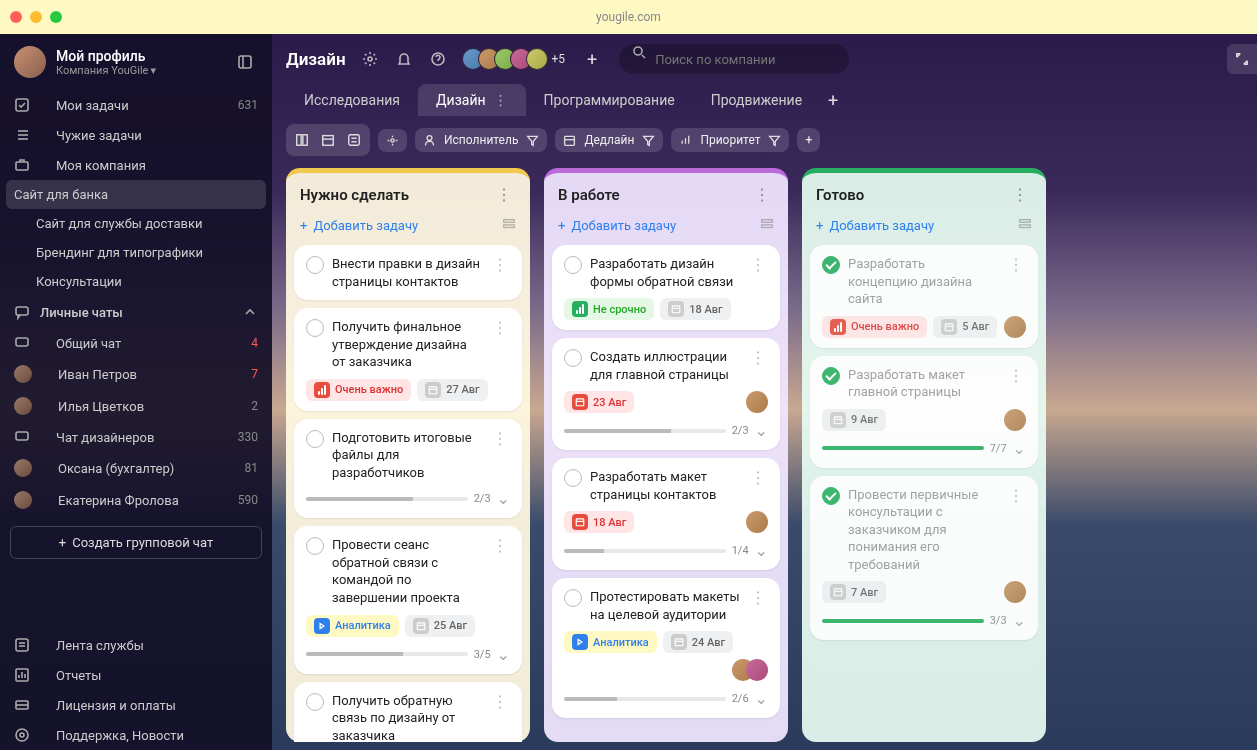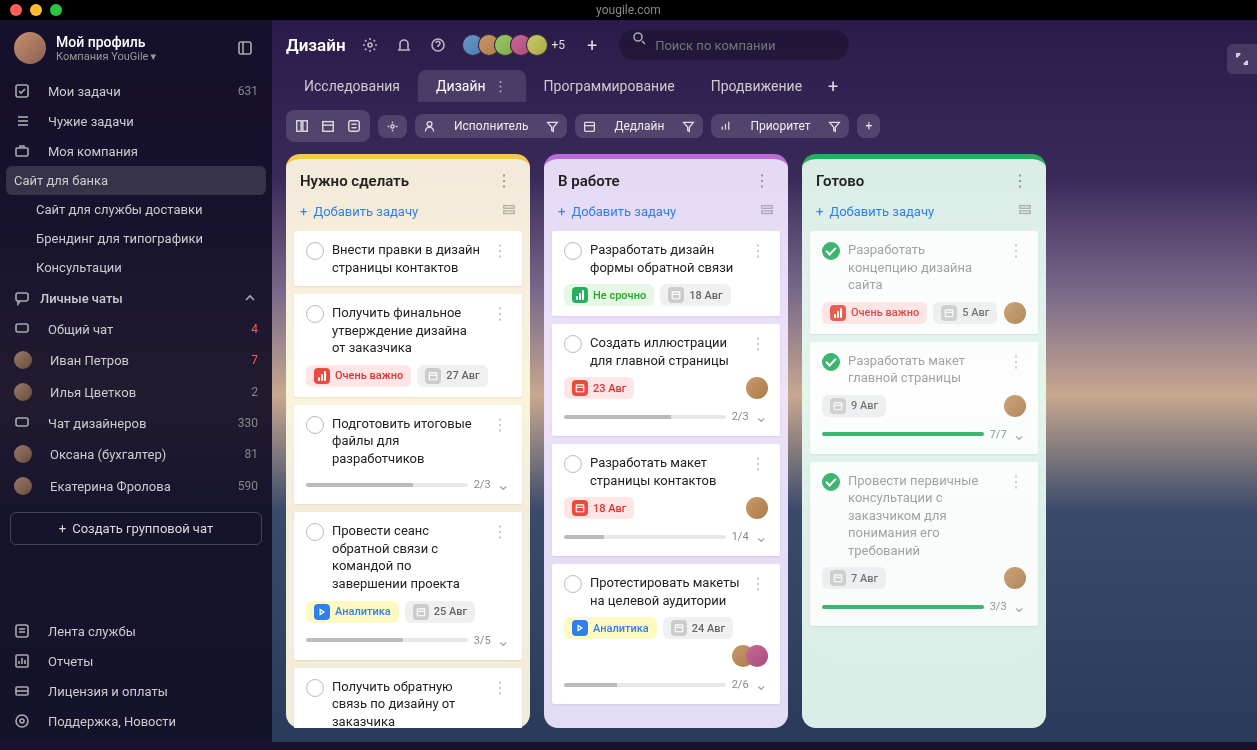--- a/index.html
+++ b/index.html
@@ -1,31 +1,31 @@
 <!DOCTYPE html>
 <html><head>
 <meta charset="utf-8">
 <style>
 *{box-sizing:border-box;margin:0;padding:0;font-family:-apple-system,BlinkMacSystemFont,"Segoe UI",Roboto,sans-serif}
 body{width:1257px;height:750px;overflow:hidden;background:#1a1230}
-.titlebar{height:20px;background:#000000;display:flex;align-items:center;padding:0 10px;position:relative}
+.titlebar{height:34px;background:#fef9c3;display:flex;align-items:center;padding:0 10px;position:relative}
 .win-btns{display:flex;gap:8px}
 .win-btn{width:12px;height:12px;border-radius:50%}
 .win-red{background:#ff5f57}.win-yel{background:#febc2e}.win-grn{background:#28c840}
 .url{position:absolute;left:50%;transform:translateX(-50%);color:#888;font-size:12px}
 .app{display:flex;height:722px;background:linear-gradient(180deg,#2b1b4a 0%,#3a2a5a 22%,#7a6a8a 38%,#c8a890 52%,#3a4a6a 68%,#2a3a5a 100%)}
 .sidebar{width:272px;background:rgba(20,15,40,0.92);display:flex;flex-direction:column;color:#ddd;font-size:13px}
 .profile{display:flex;align-items:center;gap:10px;padding:12px 14px}
 .avatar{width:32px;height:32px;border-radius:50%;background:linear-gradient(135deg,#c89070,#8a6050)}
 .avatar-sm{width:18px;height:18px;border-radius:50%;background:linear-gradient(135deg,#9a7a6a,#6a4a3a);flex-shrink:0}
 .prof-txt{flex:1}
 .prof-name{font-size:14px;font-weight:500;color:#fff}
 .prof-co{font-size:11px;color:#999;display:flex;align-items:center;gap:2px}
 .sb-icn{width:26px;height:26px;border-radius:5px;display:flex;align-items:center;justify-content:center;cursor:pointer}
-.sb-item{display:flex;align-items:center;padding:7px 14px;gap:18px;cursor:pointer;color:#ccc}
+.sb-item{display:flex;align-items:center;padding:7px 14px;gap:26px;cursor:pointer;color:#ccc}
 .sb-item.sel{background:rgba(255,255,255,0.14);border-radius:6px;margin:0 6px;padding:7px 8px}
 .sb-item .lbl{flex:1}
 .sb-item .badge{color:#888;font-size:12px}
 .sb-item .badge.red{color:#ff5a5a}
 .sb-sub{padding-left:36px}
 .sb-sec{display:flex;align-items:center;padding:8px 14px;gap:10px;color:#ccc}
 .sb-sec .lbl{flex:1;font-weight:500}
 .icn{width:16px;height:16px;display:inline-flex;align-items:center;justify-content:center;flex-shrink:0}
 .icn svg{width:16px;height:16px;stroke:#aaa;fill:none;stroke-width:1.6}
 .create-chat{margin:10px;padding:8px;border:1px solid rgba(255,255,255,0.2);border-radius:6px;text-align:center;cursor:pointer;color:#ddd;font-size:13px;display:flex;align-items:center;justify-content:center;gap:6px}
@@ -48,35 +48,35 @@
 .search{flex:0 0 230px;height:30px;background:rgba(0,0,0,0.25);border-radius:15px;display:flex;padding:0 12px;gap:8px}
 .search input{background:none;border:none;outline:none;color:#ddd;font-size:13px;flex:1}
 .expand-btn{margin-left:auto;width:30px;height:30px;background:rgba(255,255,255,0.12);border-radius:6px 0 0 6px;display:flex;align-items:center;justify-content:center;cursor:pointer;position:absolute;right:0;top:44px}
 .tabs{display:flex;align-items:center;padding:0 14px;gap:0}
 .tab{padding:8px 18px;color:#ccc;font-size:14px;cursor:pointer;border-radius:8px 8px 0 0;display:flex;align-items:center;gap:8px}
 .tab.active{background:rgba(255,255,255,0.12);color:#fff}
 .filters{display:flex;align-items:center;padding:8px 14px;gap:8px}
 .fgrp{display:flex;background:rgba(255,255,255,0.14);border-radius:8px;padding:3px}
 .fbtn{width:26px;height:26px;display:flex;align-items:center;justify-content:center;cursor:pointer;border-radius:5px}
 .fbtn svg{width:14px;height:14px;stroke:#ddd;fill:none;stroke-width:1.6}
-.chip{background:rgba(255,255,255,0.14);border-radius:8px;padding:5px 8px;display:flex;align-items:center;gap:18px;color:#eee;font-size:12px;cursor:pointer}
+.chip{background:rgba(255,255,255,0.14);border-radius:8px;padding:5px 8px;display:flex;align-items:center;gap:8px;color:#eee;font-size:12px;cursor:pointer}
 .chip svg{width:13px;height:13px;stroke:#ddd;fill:none;stroke-width:1.6}
 .board{flex:1;display:flex;gap:14px;padding:4px 14px 14px;overflow:auto}
 .col{width:244px;flex-shrink:0;border-radius:14px;display:flex;flex-direction:column;backdrop-filter:blur(10px)}
 .col-y{background:rgba(255,248,225,0.94);border-top:5px solid #f2c94c}
 .col-p{background:rgba(240,230,255,0.94);border-top:5px solid #bb6bd9}
 .col-g{background:rgba(230,250,240,0.94);border-top:5px solid #27ae60}
 .col-hdr{padding:10px 14px 6px;display:flex;align-items:center}
 .col-title{font-size:15px;font-weight:600;color:#222;flex:1}
 .col-menu{cursor:pointer;color:#888;padding:2px 4px}
 .col-add{padding:4px 14px 10px;display:flex;align-items:center;gap:8px}
 .add-link{color:#2f80ed;font-size:13px;cursor:pointer;display:flex;align-items:center;gap:6px;flex:1}
 .col-cfg{cursor:pointer;opacity:0.6}
 .cards{padding:0 8px 8px;display:flex;flex-direction:column;gap:8px;overflow:auto}
-.card{background:#fff;border-radius:2px;padding:10px 12px;box-shadow:0 1px 2px rgba(0,0,0,0.08)}
+.card{background:#fff;border-radius:14px;padding:10px 12px;box-shadow:0 1px 2px rgba(0,0,0,0.08)}
 .card.done{opacity:0.88}
 .card.done .card-title{color:#999}
 .card-row{display:flex;gap:8px}
 .chk{width:18px;height:18px;border:1.5px solid #bbb;border-radius:50%;flex-shrink:0;margin-top:1px;display:flex;align-items:center;justify-content:center}
 .chk.done{background:#27ae60;border-color:#27ae60}
 .chk.done::after{content:"";width:8px;height:4px;border-left:2px solid #fff;border-bottom:2px solid #fff;transform:rotate(-45deg);margin-top:-2px}
 .card-title{font-size:13px;color:#222;line-height:1.35;flex:1}
 .card-menu{color:#bbb;cursor:pointer;padding:0 2px}
 .card-meta{display:flex;align-items:center;gap:6px;margin-top:8px;flex-wrap:wrap}
 .pill{display:inline-flex;align-items:center;gap:5px;padding:3px 8px;border-radius:6px;font-size:11px;font-weight:500}

